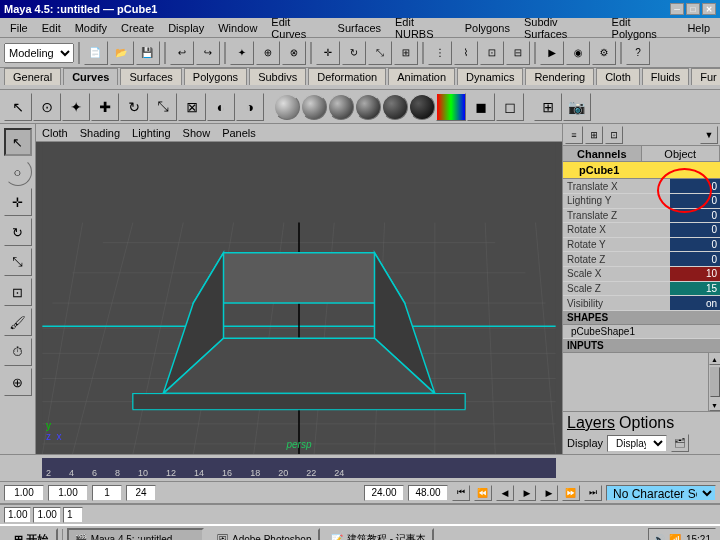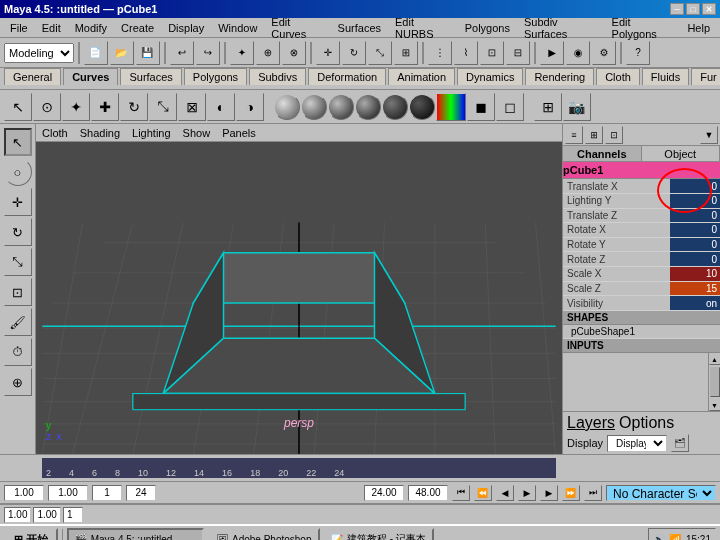--- a/index.html
+++ b/index.html
@@ -146,25 +146,25 @@
       width: 100%;
       height: calc(100% - 18px);
       position: relative;
       background: #4a4a4a;
     }
     #scene canvas, #scene svg { position: absolute; top: 0; left: 0; }
 
     
     #persp-label {
       position: absolute;
-      bottom: 24px;
+      bottom: 4px;
       left: 50%;
       transform: translateX(-50%);
-      color: #f9a8d4;
-      font-size: 12px;
+      color: #22c55e;
+      font-size: 10px;
       font-style: italic;
     }
 
     
     #axis {
       position: absolute;
       bottom: 12px;
       left: 10px;
       font-size: 10px;
       color: white;
@@ -203,22 +203,22 @@
       border-bottom: 1px solid #888;
     }
     .ch-tab {
       flex: 1; display: flex; align-items: center; justify-content: center;
       font-size: 11px; cursor: pointer; border-right: 1px solid #888;
     }
     .ch-tab.active { background: #b0b0b0; font-weight: bold; }
 
     
     #obj-name {
-      background: #ec4899;
-      padding: 2px 0;
+      background: #fde047;
+      padding: 2px 16px;
       font-size: 11px;
       font-weight: bold;
       border-bottom: 1px solid #888;
     }
 
     
     .ch-row {
       display: flex;
       align-items: center;
       height: 18px;
@@ -655,21 +655,21 @@
     <div class="ch-row">
       <span class="ch-label">Rotate Z</span>
       <div class="ch-value">0</div>
     </div>
     <div class="ch-row highlight">
       <span class="ch-label">Scale X</span>
       <div class="ch-value" style="background:#8b1a1a;">10</div>
     </div>
     <div class="ch-row highlight">
       <span class="ch-label">Scale Z</span>
-      <div class="ch-value" style="background:#c2410c;margin-left:24px;">15</div>
+      <div class="ch-value" style="background:#0f766e;margin-left:24px;">15</div>
     </div>
     <div class="ch-row">
       <span class="ch-label">Visibility</span>
       <div class="ch-value">on</div>
     </div>
 
     <div id="ellipse-overlay"></div>
 
     <div class="section-header">SHAPES</div>
     <div class="section-item">pCubeShape1</div>

